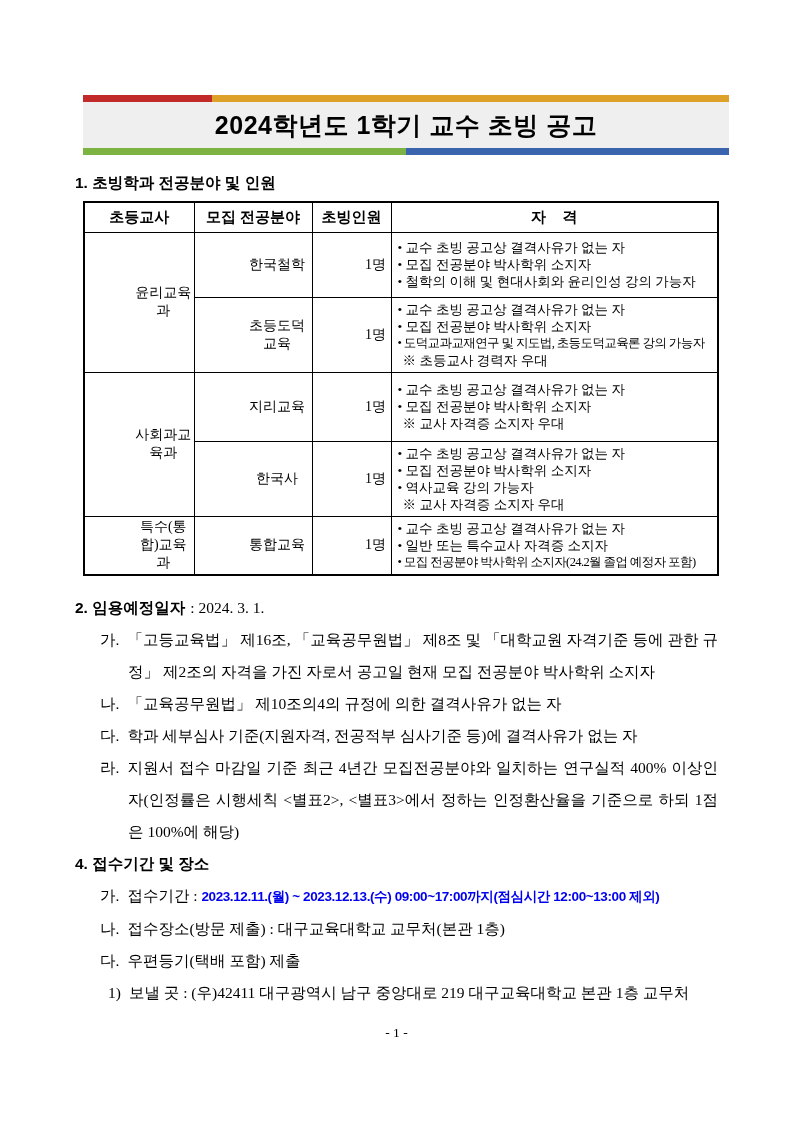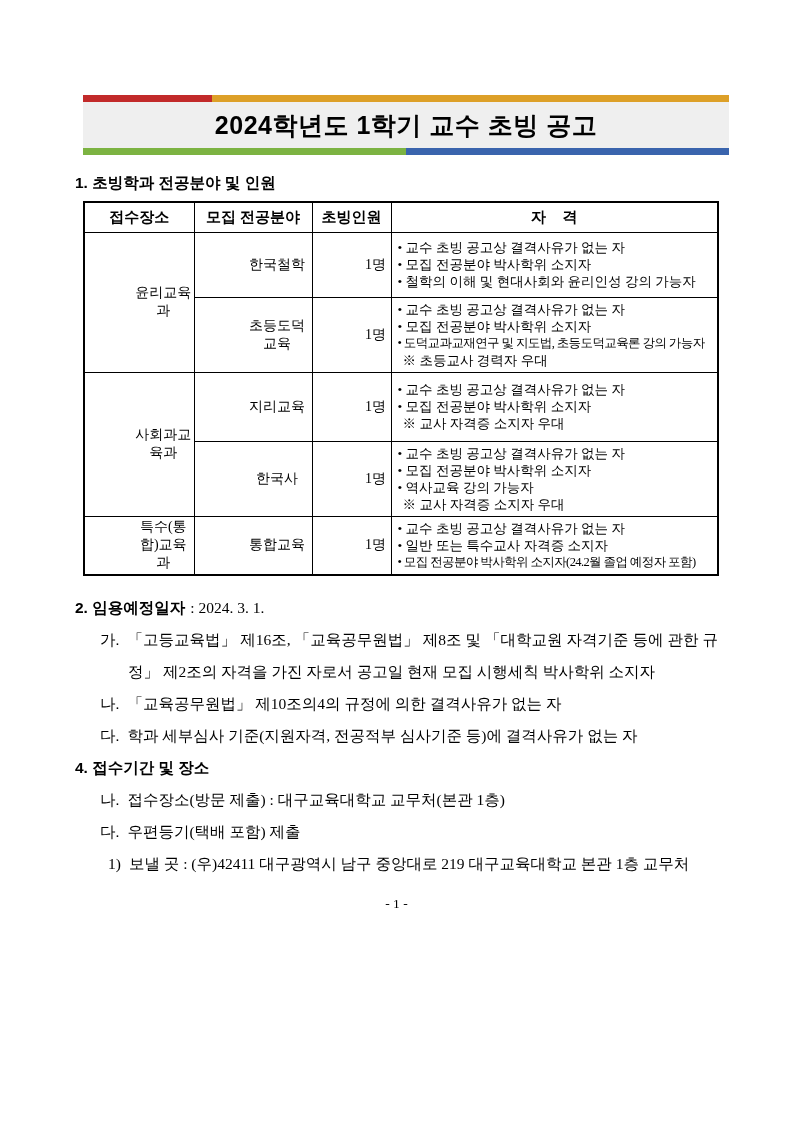--- a/index.html
+++ b/index.html
@@ -141,21 +141,21 @@
 
     <table class="recruit">
       <colgroup>
         <col class="c1">
           <col class="c2">
           <col class="c3">
           <col class="c4">
       </colgroup>
       <thead>
         <tr>
-          <th>접수장소</th>
+          <th>초등교사</th>
           <th>모집 전공분야</th>
           <th>초빙인원</th>
           <th class="th-qual">자    격</th>
         </tr>
       </thead>
       <tbody>
         <tr class="r1">
           <td class="c-center" rowspan="2">윤리교육과</td>
           <td class="c-center">한국철학</td>
           <td class="c-center">1명</td>
@@ -207,25 +207,27 @@
         </tr>
       </tbody>
     </table>
 
     <div class="sections">
 
       <div class="doc-line">
         <span class="inline-heading">2. 임용예정일자</span><span class="inline-value">: 2024. 3. 1.</span>
       </div>
 
-      <p class="s-item"><span class="lbl">가.</span><span>「고등교육법」 제16조, 「교육공무원법」 제8조 및 「대학교원 자격기준 등에 관한 규정」 제2조의 자격을 가진 자로서 공고일 현재 모집 시행세칙 박사학위 소지자</span></p>
+      <p class="s-item"><span class="lbl">가.</span><span>「고등교육법」 제16조, 「교육공무원법」 제8조 및 「대학교원 자격기준 등에 관한 규정」 제2조의 자격을 가진 자로서 공고일 현재 모집 전공분야 박사학위 소지자</span></p>
       <p class="s-item"><span class="lbl">나.</span><span>「교육공무원법」 제10조의4의 규정에 의한 결격사유가 없는 자</span></p>
       <p class="s-item"><span class="lbl">다.</span><span>학과 세부심사 기준(지원자격, 전공적부 심사기준 등)에 결격사유가 없는 자</span></p>
+      <p class="s-item"><span class="lbl">라.</span><span>지원서 접수 마감일 기준 최근 4년간 모집전공분야와 일치하는 연구실적 400% 이상인 자(인정률은 시행세칙 &lt;별표2&gt;, &lt;별표3&gt;에서 정하는 인정환산율을 기준으로 하되 1점은 100%에 해당)</span></p>
 
       <div class="sec-heading">4. 접수기간 및 장소</div>
+      <p class="s-item"><span class="lbl">가.</span><span>접수기간 : </span><span class="hl">2023.12.11.(월) ~ 2023.12.13.(수) 09:00~17:00까지(점심시간 12:00~13:00 제외)</span></p>
       <p class="s-item"><span class="lbl">나.</span><span>접수장소(방문 제출) : 대구교육대학교 교무처(본관 1층)</span></p>
       <p class="s-item"><span class="lbl">다.</span><span>우편등기(택배 포함) 제출</span></p>
       <p class="s-item sub-item"><span class="lbl">1)</span><span>보낼 곳 : (우)42411 대구광역시 남구 중앙대로 219 대구교육대학교 본관 1층 교무처</span></p>
     </div>
 
     <div class="footer">- 1 -</div>
 
   </div>
 </div>
 

